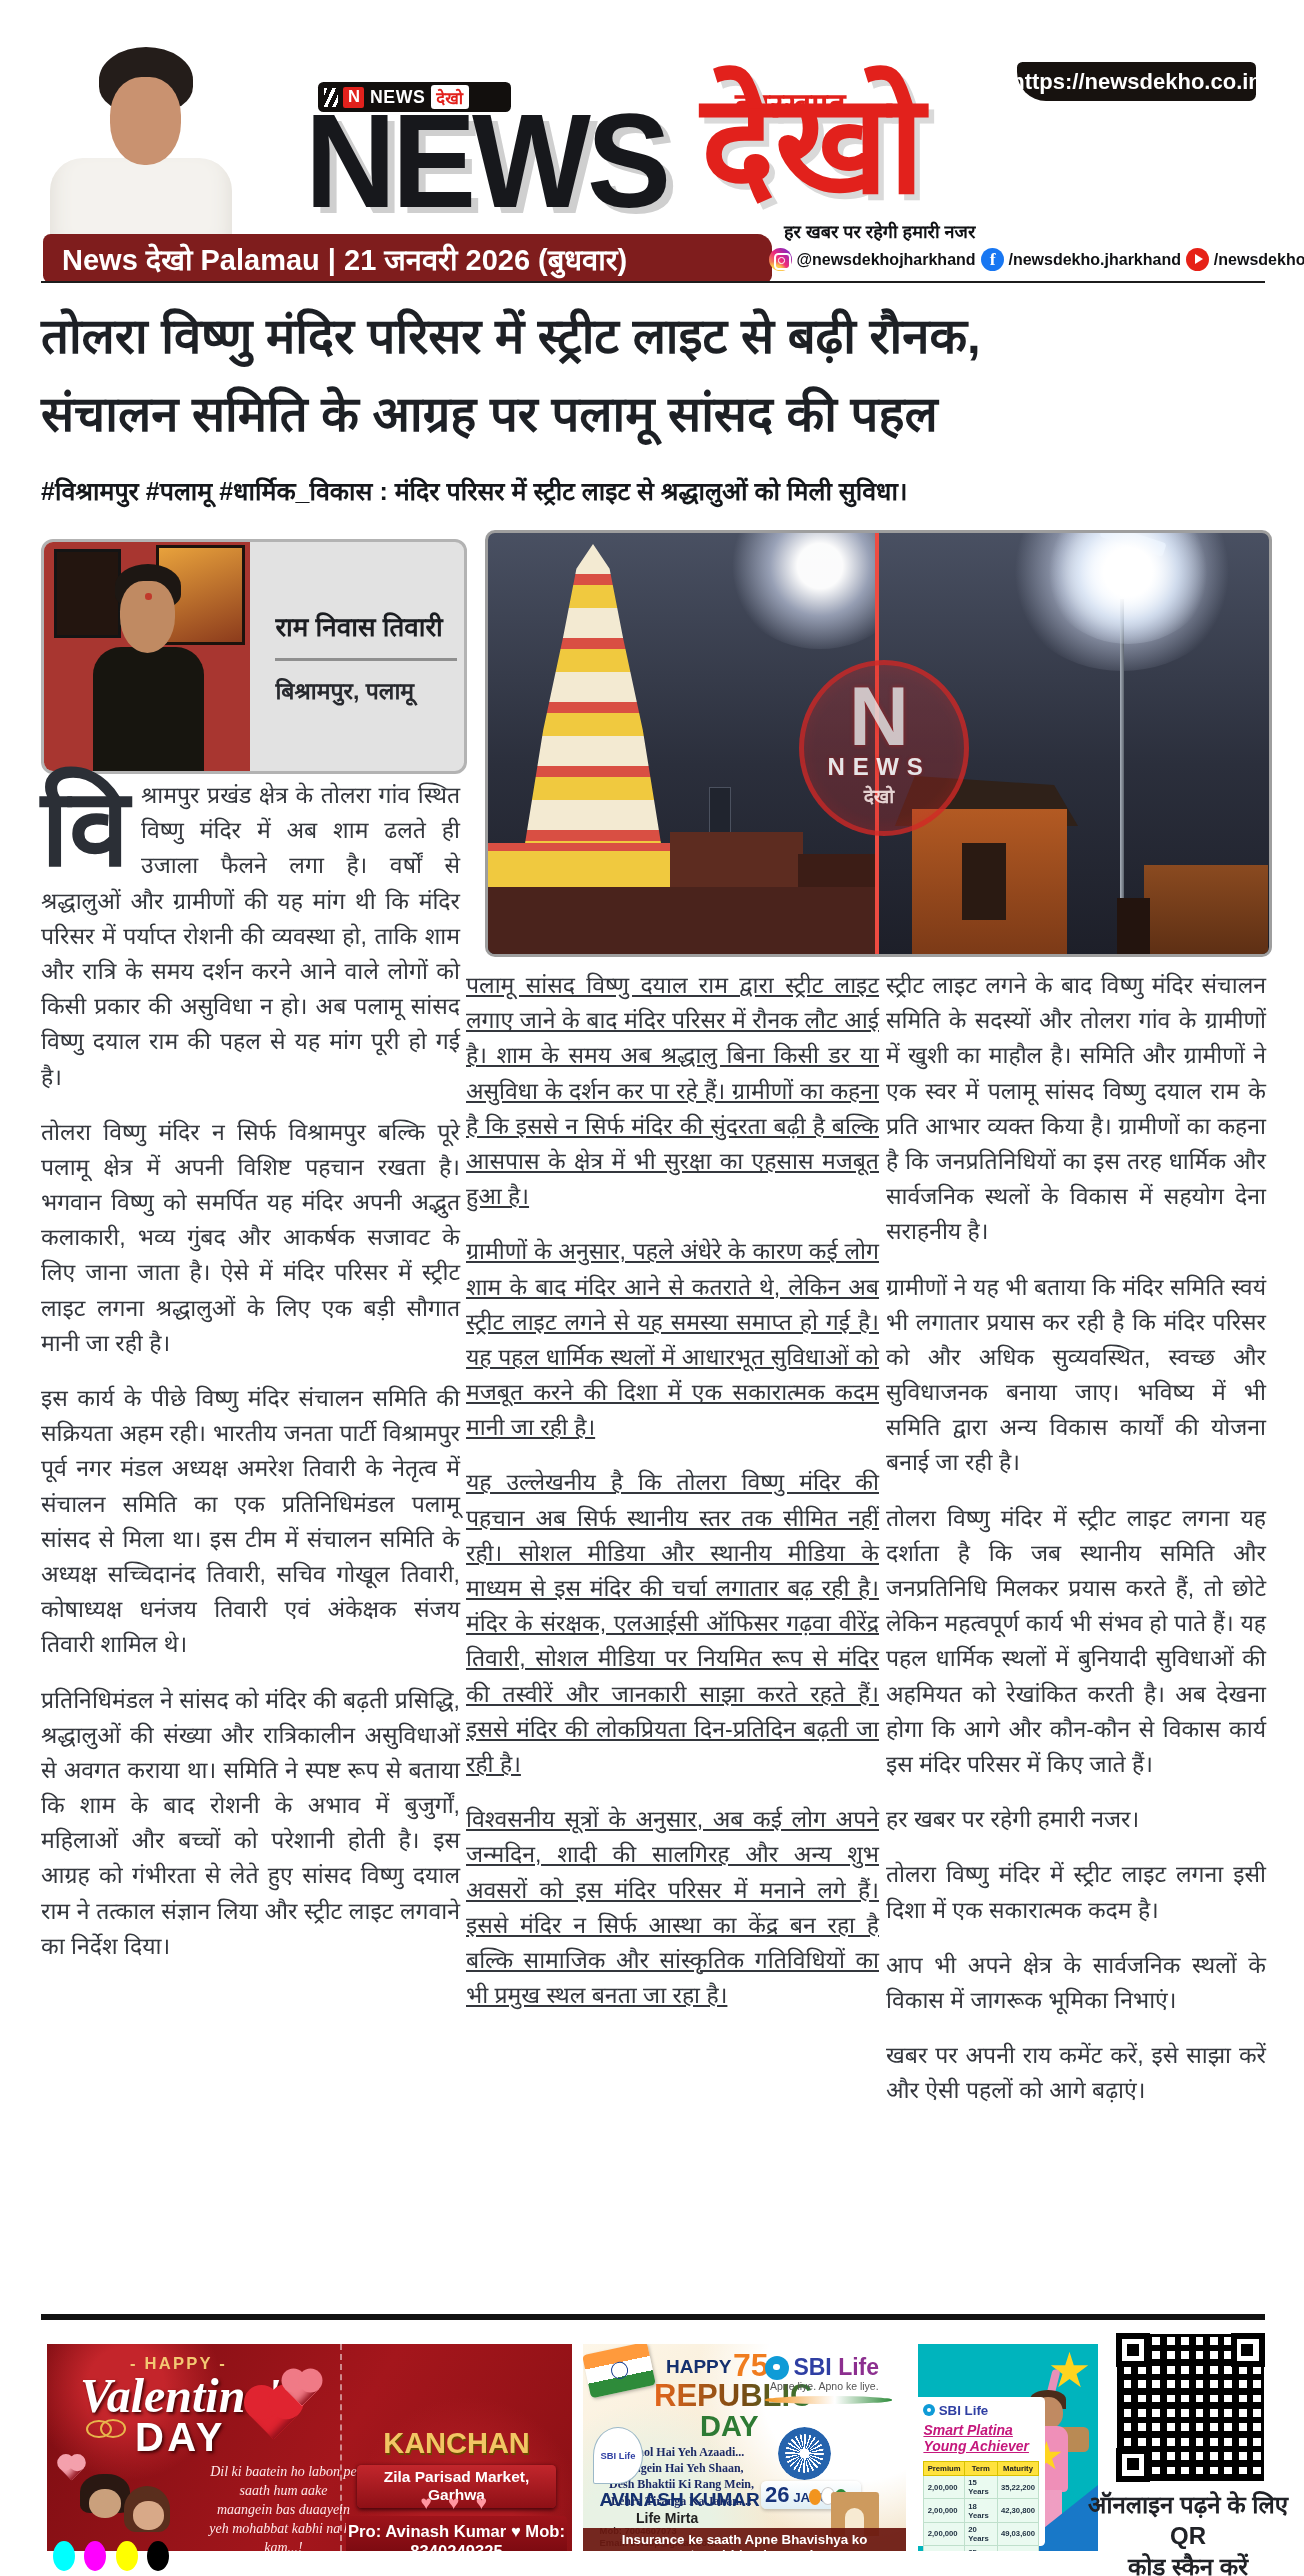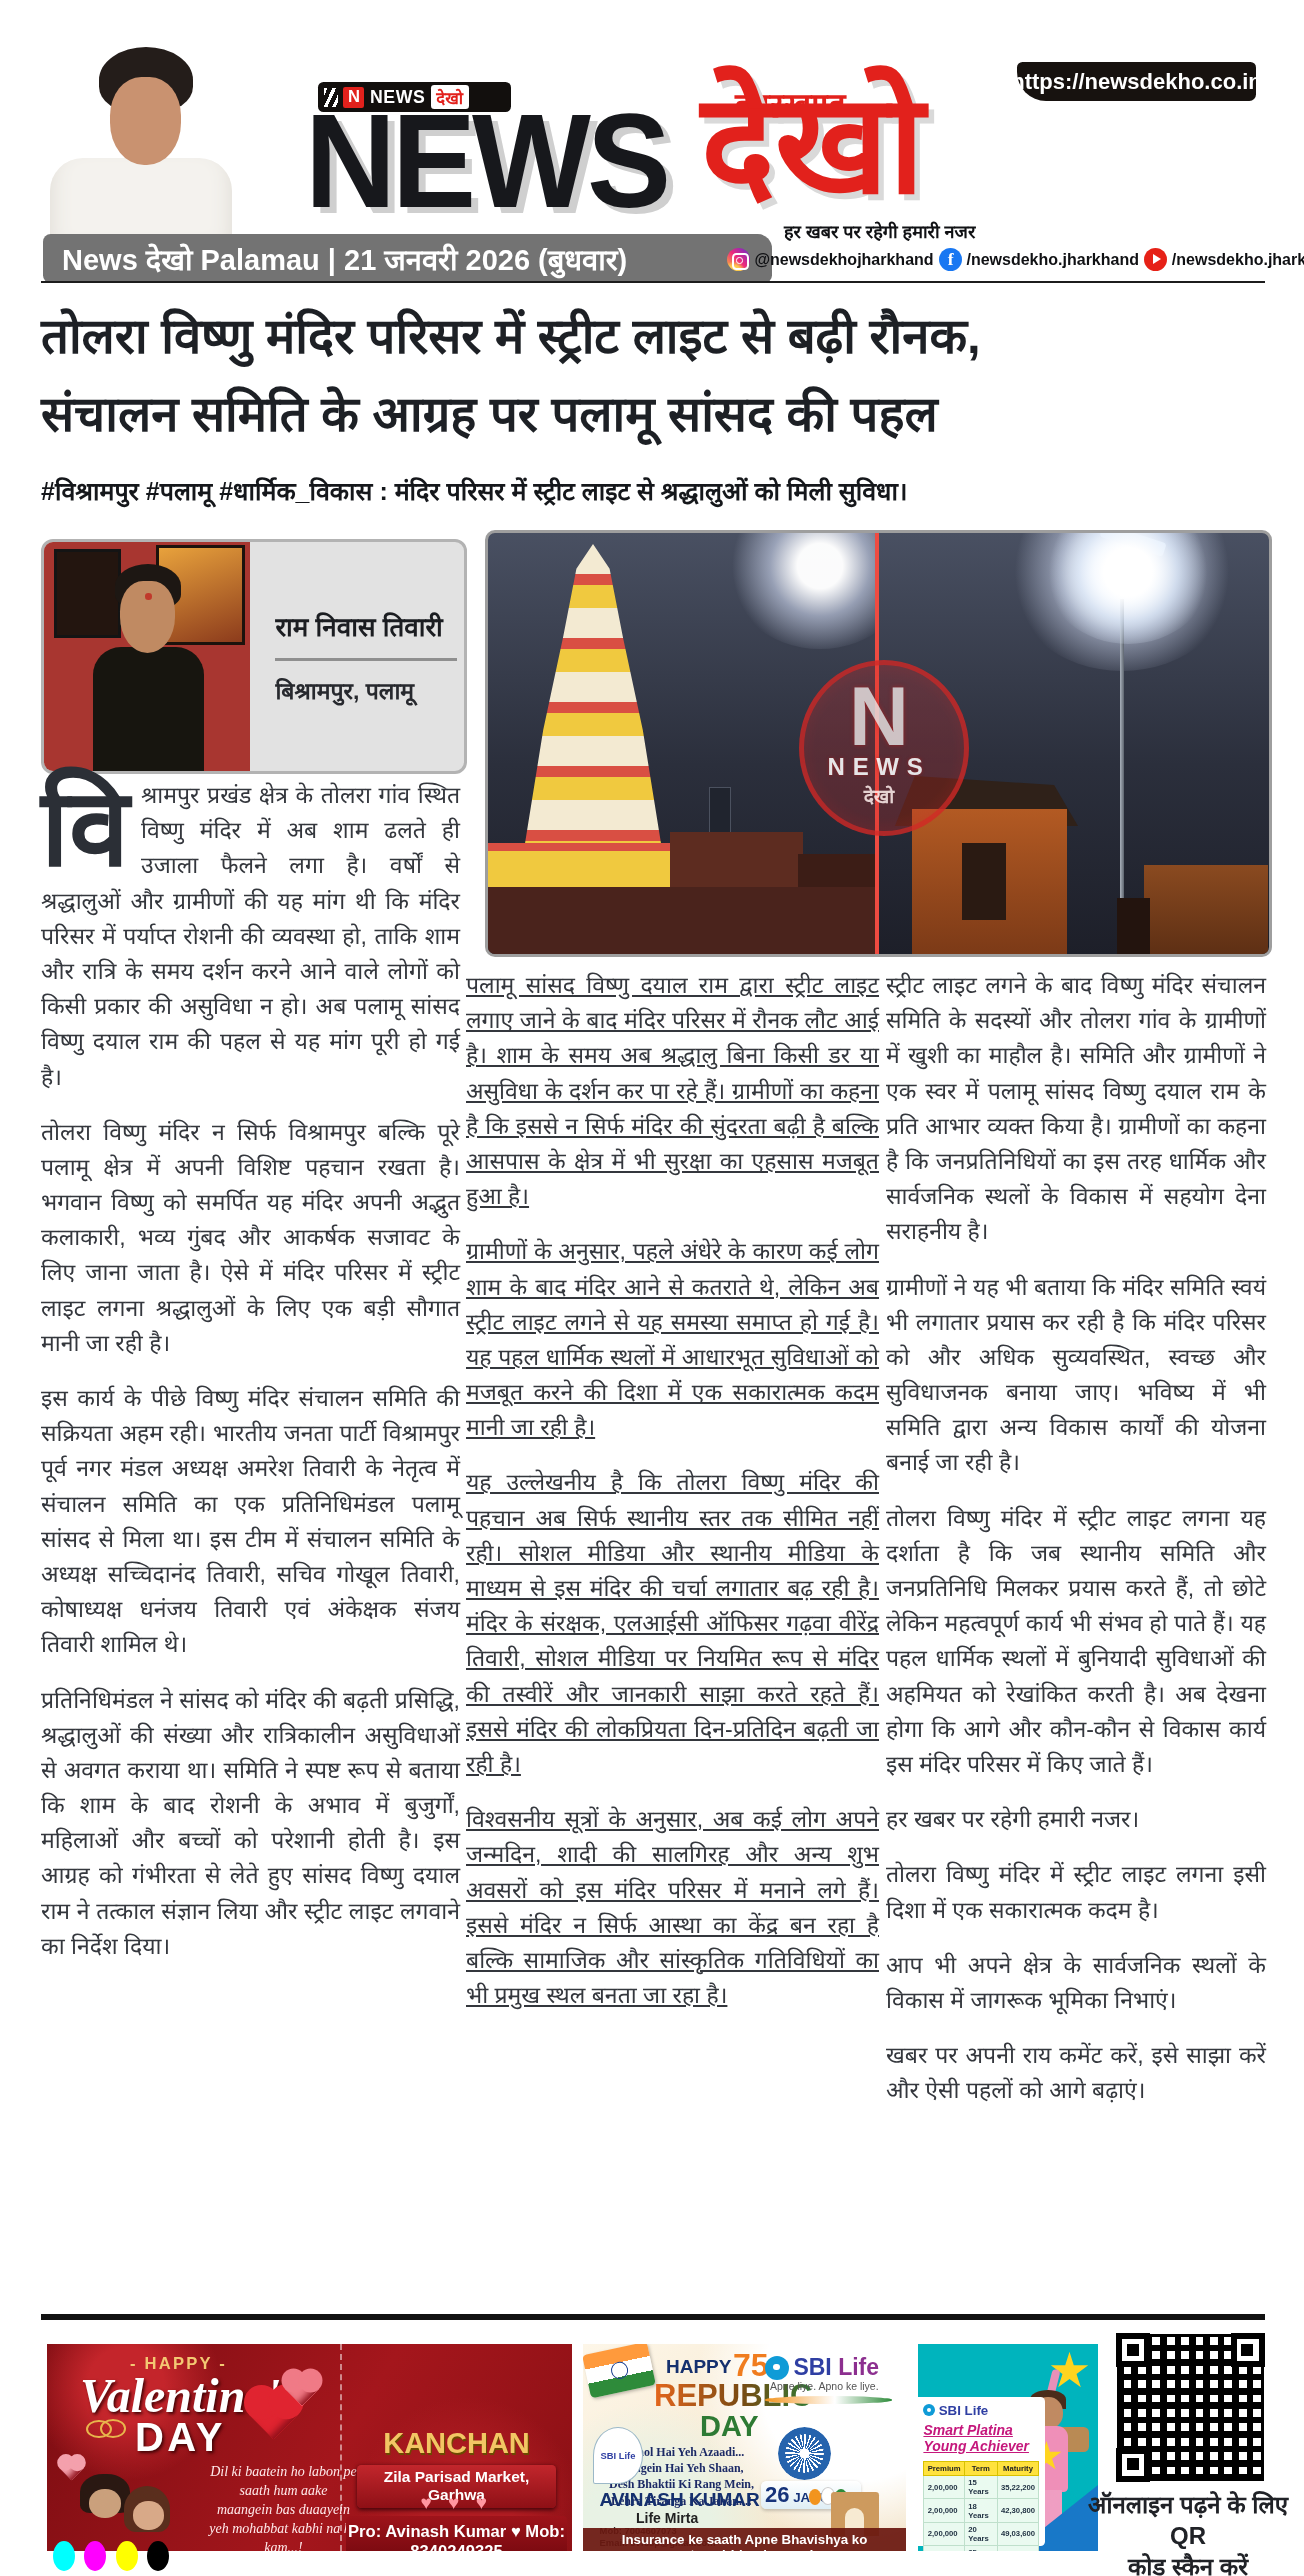--- a/index.html
+++ b/index.html
@@ -20,23 +20,23 @@
   .logo-badge .slashes{width:14.4px;height:19px;background:repeating-linear-gradient(115deg,#fff 0 3.3px,transparent 3.3px 7.7px);}
   .logo-badge .nbox{width:21px;height:21px;background:#e2211c;color:#fff;font-weight:900;font-size:16.6px;
     display:flex;align-items:center;justify-content:center;border-radius:2.2px;}
   .logo-badge .news{color:#fff;font-weight:900;font-size:17.7px;letter-spacing:0.6px;}
   .logo-badge .dekho{background:#fff;color:#e2211c;font-weight:900;font-size:16.6px;border-radius:3.3px;padding:0.6px 5.5px;}
   .big-news{left:305px;top:93px;font-size:137px;line-height:1;font-weight:900;color:#17181c;
     letter-spacing:-4.4px;transform:scale(0.92,0.98);transform-origin:left top;text-shadow:7.7px 6.6px 0 #cfcfcf;}
   .jharkhand{left:735px;top:81px;font-size:34px;font-weight:900;color:#e2211c;}
   .big-dekho{left:701px;top:71px;font-size:139px;line-height:1.05;font-weight:900;color:#e2211c;text-shadow:5.5px 5.5px 0 #d9d9d9;}
   .logo-tagline{left:784px;top:219px;font-size:18px;font-weight:900;color:#101114;}
-  .date-bar{left:43px;top:234px;width:710px;height:49px;background:#737373;border-radius:7.7px 14.4px 7.7px 7.7px;
+  .date-bar{left:43px;top:234px;width:710px;height:49px;background:#7f1d1d;border-radius:7.7px 14.4px 7.7px 7.7px;
     display:flex;align-items:center;padding-left:19px;color:#fff;font-size:29px;font-weight:bold;}
-  .social-row{left:727px;top:244px;width:502px;height:31px;display:flex;align-items:center;gap:5.5px;}
+  .social-row{left:769px;top:244px;width:502px;height:31px;display:flex;align-items:center;gap:5.5px;}
   .social-item{display:flex;align-items:center;gap:4.4px;}
   .social-item .handle{font-size:16px;font-weight:800;color:#101114;white-space:nowrap;}
   .sicon{width:23px;height:23px;border-radius:50%;position:relative;flex:0 0 auto;}
   .sicon.ig{background:radial-gradient(circle at 30% 110%,#fdcb4e 0 25%,transparent 40%),linear-gradient(45deg,#f9ce34,#ee2a7b 50%,#6228d7);}
   .sicon.ig::before{content:"";position:absolute;left:5px;top:5px;width:13.3px;height:13.3px;border:2.2px solid #fff;border-radius:4.4px;}
   .sicon.ig::after{content:"";position:absolute;left:9.4px;top:9.4px;width:4.4px;height:4.4px;border:1.7px solid #fff;border-radius:50%;}
   .sicon.fb{background:#1877f2;}
   .sicon.fb::before{content:"f";position:absolute;width:100%;text-align:center;top:1.1px;color:#fff;font-size:17.7px;font-weight:900;font-family:"Liberation Serif",serif;}
   .sicon.yt{background:#e62117;}
   .sicon.yt::before{content:"";position:absolute;left:8.3px;top:6px;border-left:8.8px solid #fff;border-top:5.5px solid transparent;border-bottom:5.5px solid transparent;}

